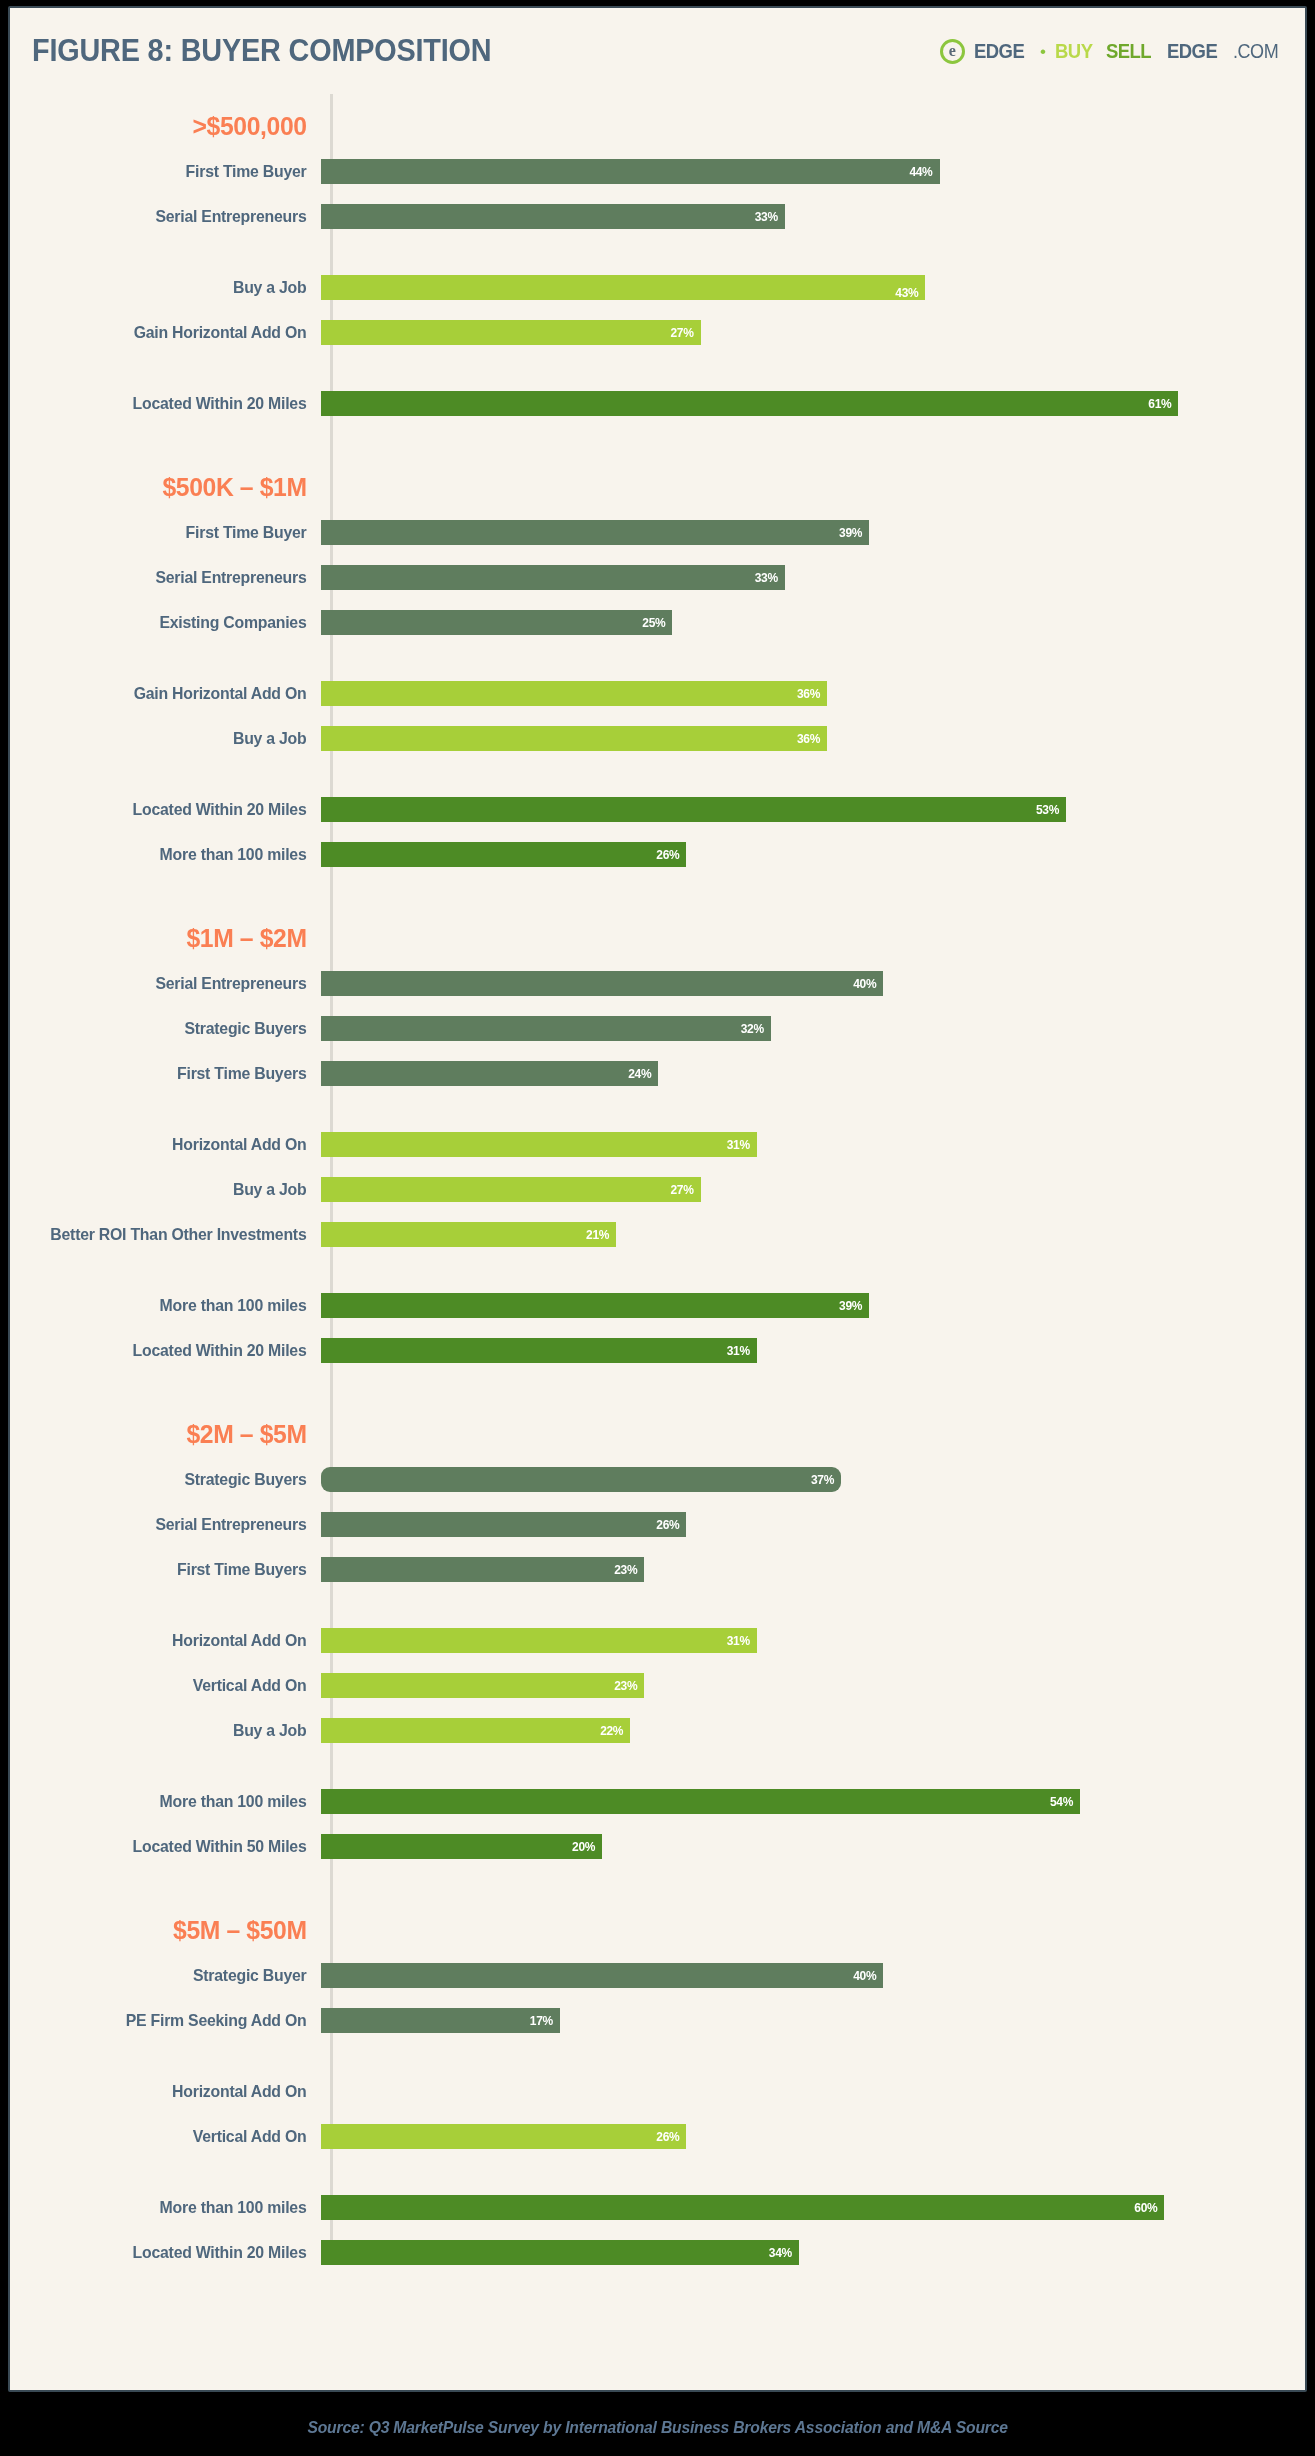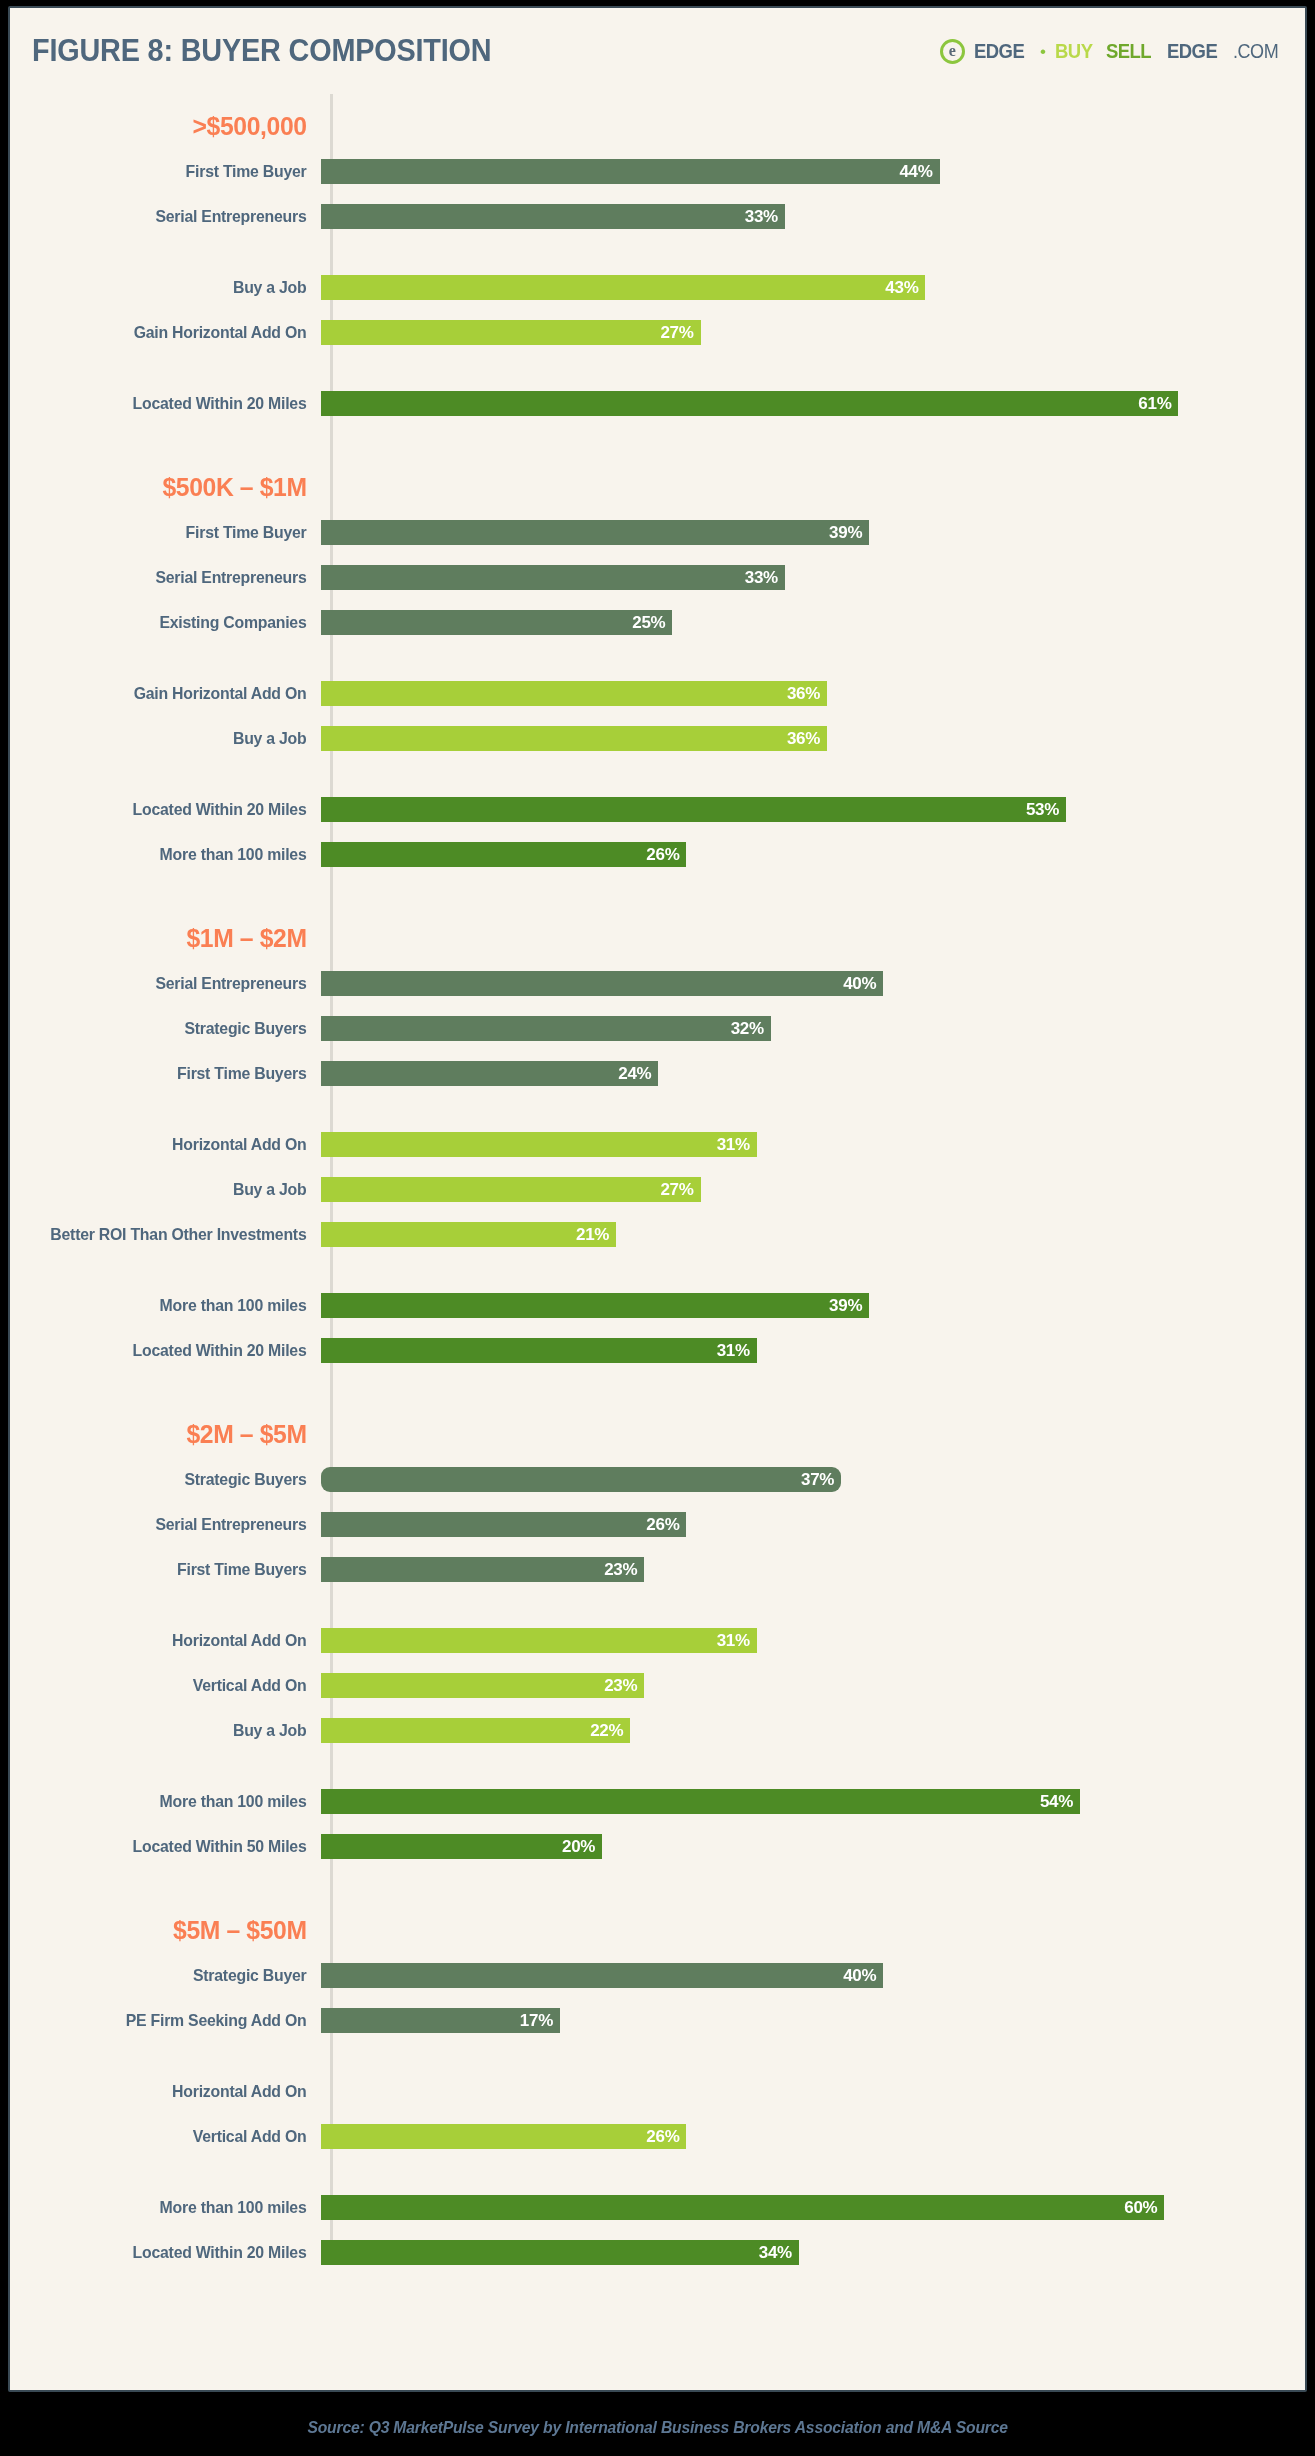--- a/index.html
+++ b/index.html
@@ -137,21 +137,21 @@
     margin-left: 3px;
   }
 
   .bar {
     height: 25px;
     display: flex;
     align-items: center;
     justify-content: flex-end;
     padding-right: 7px;
     color: #ffffff;
-    font-size: 17px;
+    font-size: 12px;
     font-weight: bold;
     letter-spacing: -0.3px;
   }
 
   .bar.c-slate { background: #5f7d5e; }
   .bar.c-lime  { background: #a7cf39; }
   .bar.c-green { background: #4d8b25; }
 
   .gap-sm { height: 17px; }
   .gap-md { height: 26px; }
@@ -219,21 +219,21 @@
               <div class="bar-track">
                 <div class="bar c-slate" style="width: 47.1429%;">
                   <span>33%</span>
                 </div>
               </div>
             </div>
             <div class="gap-md"></div>
             <div class="row">
               <div class="row-label">Buy a Job</div>
               <div class="bar-track">
-                <div class="bar c-lime" style="width: 61.4286%;">
+                <div class="bar c-lime" style="width: 61.4286%; align-items: flex-end;">
                   <span>43%</span>
                 </div>
               </div>
             </div>
             <div class="row">
               <div class="row-label">Gain Horizontal Add On</div>
               <div class="bar-track">
                 <div class="bar c-lime" style="width: 38.5714%;">
                   <span>27%</span>
                 </div>

